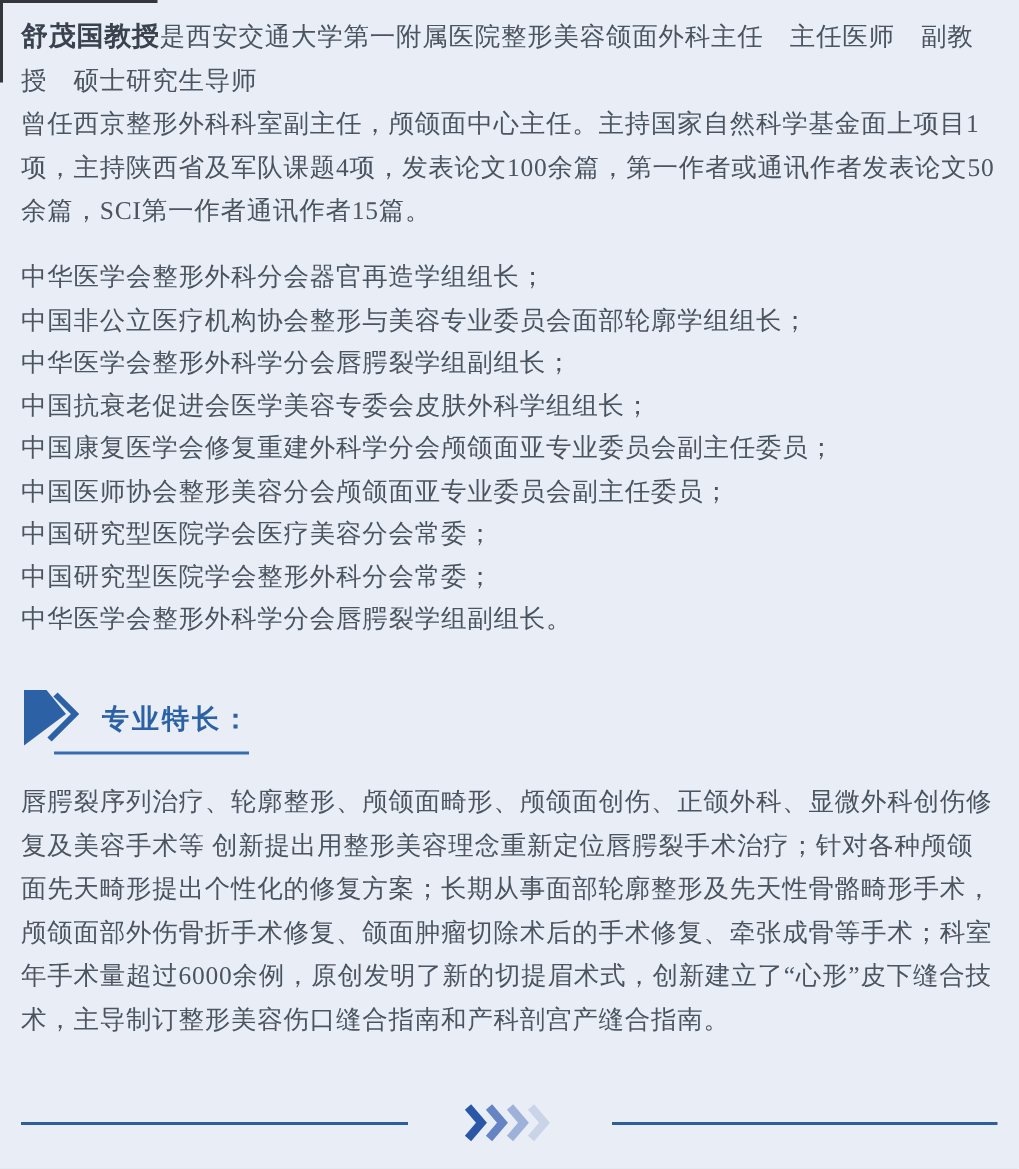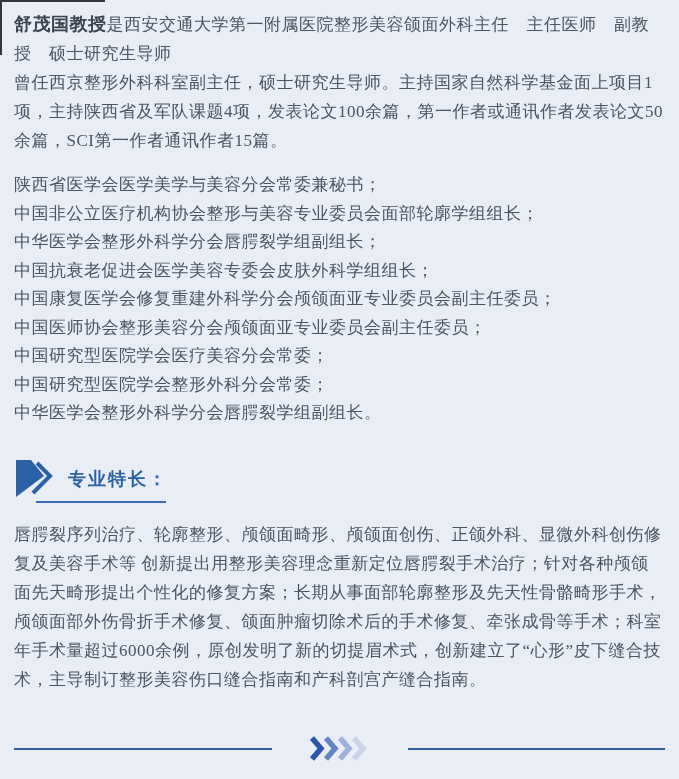--- a/index.html
+++ b/index.html
@@ -48,25 +48,25 @@
 </head>
 <body>
 
 <div class="page">
 
   <div class="edge-top"></div>
   <div class="edge-left"></div>
 
   <p class="intro"><span class="name">舒茂国教授</span><span>是西安交通大学第一附属医院整形美容颌面外科主任　主任医师　副教授　硕士研究生导师</span></p>
 
-  <p class="summary">曾任西京整形外科科室副主任，硕士研究生导师。主持国家自然科学基金面上项目1项，主持陕西省及军队课题4项，发表论文100余篇，第一作者或通讯作者发表论文50余篇，SCI第一作者通讯作者15篇。</p>
+  <p class="summary">曾任西京整形外科科室副主任，颅颌面中心主任。主持国家自然科学基金面上项目1项，主持陕西省及军队课题4项，发表论文100余篇，第一作者或通讯作者发表论文50余篇，SCI第一作者通讯作者15篇。</p>
 
 
   <ul class="positions-list">
-    <li>陕西省医学会医学美学与美容分会常委兼秘书；</li>
+    <li>中华医学会整形外科分会器官再造学组组长；</li>
     <li>中国非公立医疗机构协会整形与美容专业委员会面部轮廓学组组长；</li>
     <li>中华医学会整形外科学分会唇腭裂学组副组长；</li>
     <li>中国抗衰老促进会医学美容专委会皮肤外科学组组长；</li>
     <li>中国康复医学会修复重建外科学分会颅颌面亚专业委员会副主任委员；</li>
     <li>中国医师协会整形美容分会颅颌面亚专业委员会副主任委员；</li>
     <li>中国研究型医院学会医疗美容分会常委；</li>
     <li>中国研究型医院学会整形外科分会常委；</li>
     <li>中华医学会整形外科学分会唇腭裂学组副组长。</li>
   </ul>
 

